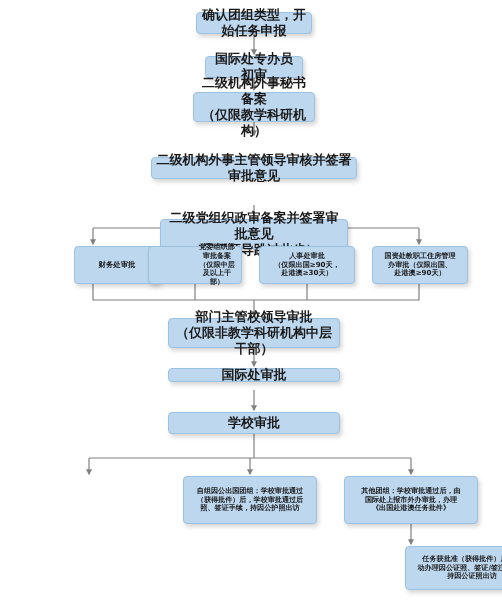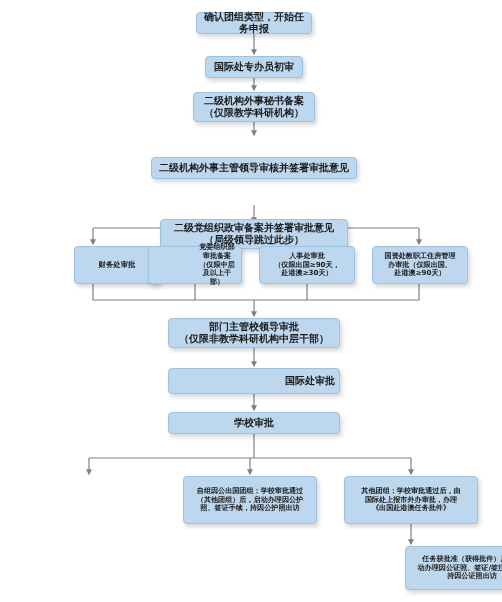--- a/index.html
+++ b/index.html
@@ -41,21 +41,21 @@
     text-align: center;
     padding: 2px 4px;
     line-height: 1.25;
     box-shadow: 2px 3px 4px rgba(0,0,0,0.16);
     z-index: 2;
   }
   .node .txt {
     display: block;
     white-space: pre-line;
   }
-  .f9 { font-size: 10px; }
+  .f9 { font-size: 13px; }
   .f8 { font-size: 7.4px; margin-left: 24px; }
   .f75 { font-size: 7.1px; }
 </style>
 </head>
 <body>
 
 <div id="flowchart">
 
   <svg class="connectors" viewBox="0 0 502 602" xmlns="http://www.w3.org/2000/svg">
     <defs>
@@ -132,32 +132,32 @@
     <span class="txt">国资处教职工住房管理
 办审批（仅限出国、
 赴港澳≥90天）</span>
   </div>
 
   <div class="node f9" style="left:168px;top:318px;width:172px;height:30px;">
     <span class="txt">部门主管校领导审批
 （仅限非教学科研机构中层干部）</span>
   </div>
 
-  <div class="node f9" style="left:168px;top:368px;width:172px;height:26px;justify-content:flex-end;">
+  <div class="node f9" style="left:168px;top:368px;width:172px;height:14px;">
     <span class="txt">国际处审批</span>
   </div>
 
   <div class="node f9" style="left:168px;top:412px;width:172px;height:22px;">
     <span class="txt">学校审批</span>
   </div>
 
 
   <div class="node f75" style="left:183px;top:476px;width:134px;height:48px;">
     <span class="txt">自组因公出国团组：学校审批通过
-（其他团组）后，启动办理因公护
+（获得批件）后，学校审批通过后
 照、签证手续，持因公护照出访</span>
   </div>
 
   <div class="node f75" style="left:344px;top:476px;width:134px;height:48px;">
     <span class="txt">其他团组：学校审批通过后，由
 国际处上报市外办审批，办理
 《出国赴港澳任务批件》</span>
   </div>
 
   <div class="node f75" style="left:364px;top:546px;width:134px;height:44px;margin-left:41px;">

